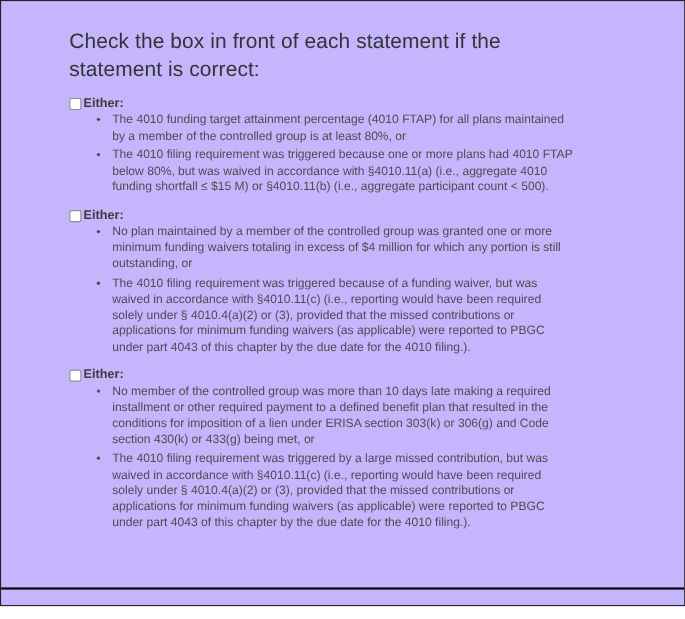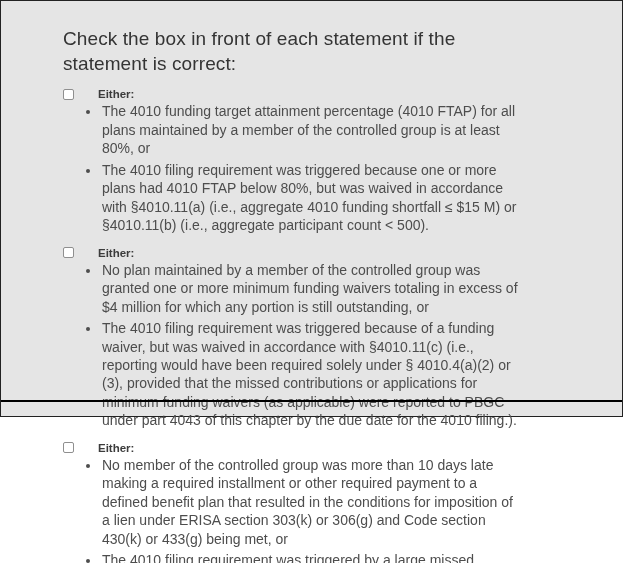--- a/index.html
+++ b/index.html
@@ -5,41 +5,41 @@
   * { margin:0; padding:0; box-sizing:border-box; }
   html, body { background:#ffffff; }
   body {
     width:623px; height:563px;
     font-family:"Liberation Sans", sans-serif;
     color:#4a4a4a;
     overflow:hidden;
   }
   .page {
     position:relative;
-    width:623px; height:417px;
-    background:#e5e5e5;
+    width:623px; height:551px;
+    background:#c4b5fd;
     border:1px solid #222222;
   }
   .content {
     padding:26px 55px 0 62px;
   }
   .title {
     font-size:19px;
     font-weight:400;
     color:#343434;
     line-height:1.3;
     max-width:450px;
     margin-bottom:12px;
     letter-spacing:0.1px;
   }
   .statement { margin-bottom:12px; }
   .statement-head {
     display:flex;
-    align-items:center;
-    gap:24px;
+    align-items:flex-end;
+    gap:2px;
     margin-bottom:2px;
   }
   .checkbox {
     appearance:none;
     -webkit-appearance:none;
     width:11px; height:11px;
     border:1px solid #8f8f8f;
     border-radius:2px;
     background:#ffffff;
     cursor:pointer;
@@ -49,21 +49,21 @@
     font-weight:700;
     font-size:11.5px;
     color:#3c3c3c;
   }
   ul.bullets {
     list-style:disc;
     margin:2px 0 0 38px;
     max-width:422px;
   }
   ul.bullets li {
-    font-size:14px;
+    font-size:11px;
     color:#4d4d4d;
     line-height:1.32;
     margin-bottom:3px;
     padding-left:1px;
   }
   .bottom-rule {
     position:absolute;
     left:0; right:0;
     bottom:14px;
     height:2px;

